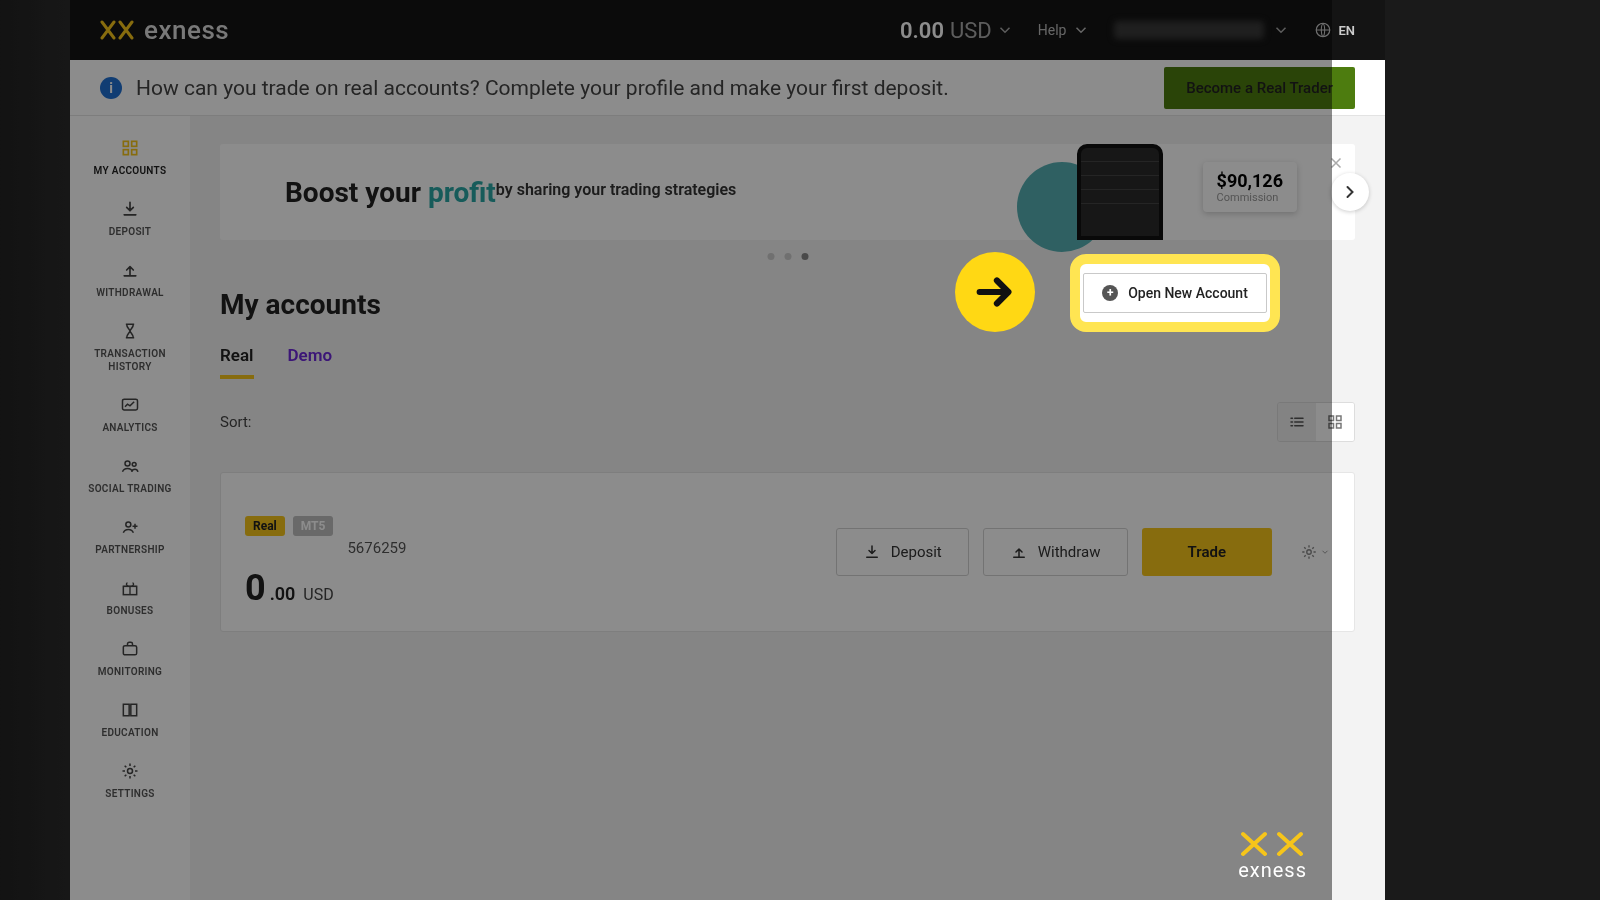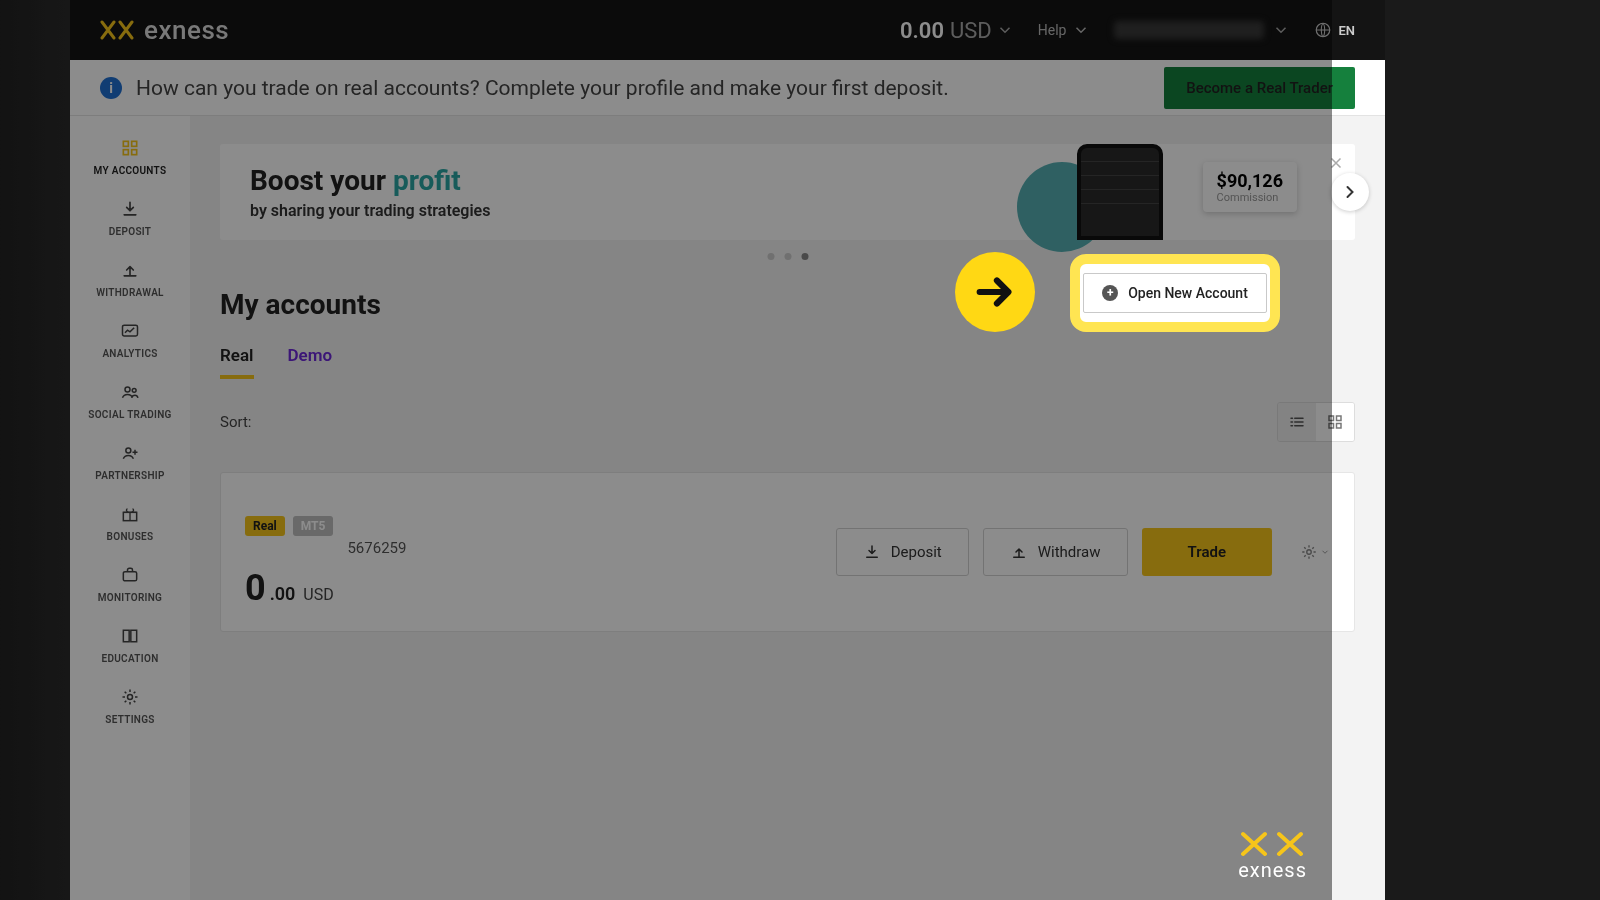--- a/index.html
+++ b/index.html
@@ -22,38 +22,38 @@
   .chev { display:inline-flex; color:#aaa; }
   .help { margin:0 24px; display:flex; align-items:center; gap:6px; color:#bbb; font-size:14px; cursor:pointer; }
   .userblur { width:150px; height:18px; border-radius:4px; background:#3a3a3a; filter:blur(3px); margin-right:8px; }
   .lang { display:flex; align-items:center; gap:6px; color:#ccc; font-size:13px; font-weight:600; margin-left:24px; cursor:pointer; }
 
   
   .notice { height:56px; background:#fff; border-bottom:1px solid #e3e3e3; display:flex; align-items:center; padding:0 30px; gap:14px; }
   .info-badge { width:22px; height:22px; border-radius:50%; background:#1f6fd1; color:#fff; display:flex; align-items:center; justify-content:center; font-weight:700; font-size:14px; }
   .notice-text { font-size:21px; color:#444; }
   .notice-spacer { flex:1; }
-  .btn-yellow { background:#15803d; color:#222; border:none; padding:12px 22px; font-size:15px; font-weight:500; border-radius:2px; cursor:pointer; }
+  .btn-yellow { background:#4d7c0f; color:#222; border:none; padding:12px 22px; font-size:15px; font-weight:500; border-radius:2px; cursor:pointer; }
 
   
   .body { display:flex; height:calc(100% - 116px); background:#f3f3f3; }
   .sidebar { width:120px; background:#fff; padding:22px 4px; display:flex; flex-direction:column; align-items:center; gap:22px; }
   .sb-item { width:100%; text-align:center; cursor:pointer; color:#444; }
   .sb-icon { display:flex; justify-content:center; margin-bottom:6px; color:#444; }
   .sb-label { font-size:10px; font-weight:600; letter-spacing:0.3px; color:#555; line-height:1.3; }
   .sb-item.active .sb-label { color:#222; }
 
   .main { flex:1; padding:0 30px 40px 30px; overflow:hidden; }
 
   
   .banner { position:relative; background:#fff; margin-top:28px; height:96px; border-radius:3px; display:flex; align-items:center; padding:0 30px; }
   .banner-title { font-size:28px; font-weight:700; color:#222; }
   .banner-title .accent { color:#2aa7a5; }
   .banner-sub { margin-top:4px; font-size:16px; font-weight:600; color:#333; }
-  .banner-left { display:flex; flex-direction:column; }
+  .banner-left { display:flex; flex-direction:row;margin-left:35px; }
   .banner-img { position:absolute; right:58px; top:0; bottom:0; width:260px; }
   .banner-visual { position:relative; width:100%; height:100%; }
   .circle { position:absolute; left:-20px; top:18px; width:90px; height:90px; border-radius:50%; background:#56b0b3; }
   .phone { position:absolute; left:40px; top:0; width:86px; height:96px; background:#2a2a2a; border-radius:10px 10px 0 0; border:4px solid #111; overflow:hidden; }
   .phone-row { height:14px; border-bottom:1px solid #444; }
   .card { position:absolute; right:0; top:18px; background:#fff; border-radius:4px; padding:8px 14px; box-shadow:0 2px 6px rgba(0,0,0,0.2); }
   .card-val { font-size:18px; font-weight:700; color:#000000; }
   .card-sub { font-size:11px; color:#999; }
   .banner-next { position:absolute; right:-14px; top:50%; transform:translateY(-50%); width:38px; height:38px; border-radius:50%; background:#fff; box-shadow:0 1px 4px rgba(0,0,0,0.2); display:flex; align-items:center; justify-content:center; cursor:pointer; color:#444; }
   .banner-close { position:absolute; right:10px; top:10px; color:#aaa; cursor:pointer; font-size:16px; }
@@ -196,20 +196,28 @@
           <div class="sb-icon">
               <svg class="ic20" viewBox="0 0 24 24">
                 <path d="M12 18V8m0 0l-4 4m4-4l4 4M5 19h14" stroke="#444" stroke-width="2" fill="none" stroke-linecap="round"></path>
               </svg>
             </div>
           <div class="sb-label">WITHDRAWAL</div>
         </div>
         <div class="sb-item">
           <div class="sb-icon">
               <svg class="ic20" viewBox="0 0 24 24">
+                <path d="M7 4h10M7 20h10M8 4c0 4 3 5 4 8-1 3-4 4-4 8M16 4c0 4-3 5-4 8 1 3 4 4 4 8" stroke="#444" stroke-width="1.8" fill="none"></path>
+              </svg>
+            </div>
+          <div class="sb-label">TRANSACTION HISTORY</div>
+        </div>
+        <div class="sb-item">
+          <div class="sb-icon">
+              <svg class="ic20" viewBox="0 0 24 24">
                 <rect x="3" y="5" width="18" height="13" rx="2" stroke="#444" stroke-width="1.8" fill="none"></rect>
                 <path d="M6 14l3-3 3 2 5-5" stroke="#444" stroke-width="1.8" fill="none"></path>
               </svg>
             </div>
           <div class="sb-label">ANALYTICS</div>
         </div>
         <div class="sb-item">
           <div class="sb-icon">
               <svg class="ic20" viewBox="0 0 24 24">
                 <circle cx="9" cy="9" r="3" stroke="#444" stroke-width="1.8" fill="none"></circle>

